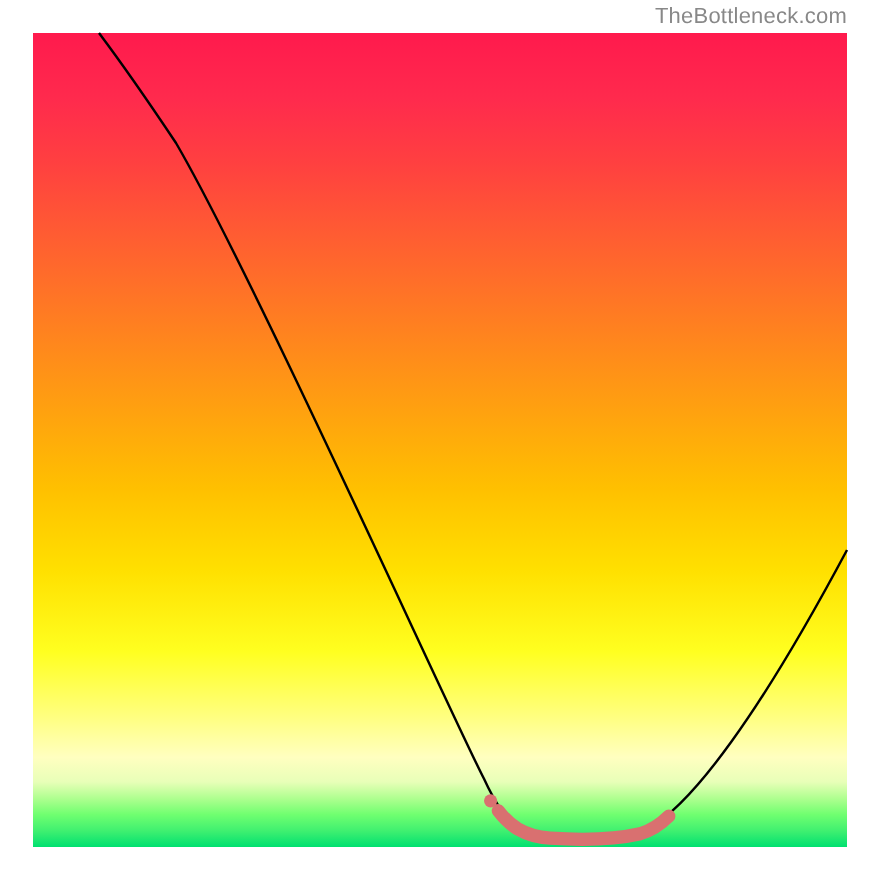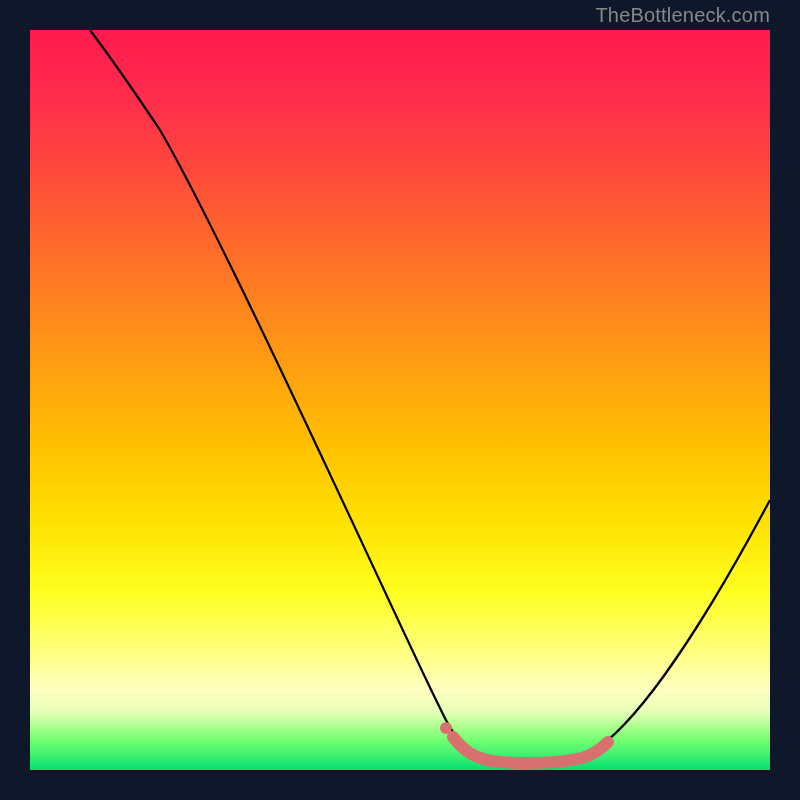--- a/index.html
+++ b/index.html
@@ -8,21 +8,21 @@
     width: 800px;
     height: 800px;
     background: #000;
     overflow: hidden;
     font-family: Arial, Helvetica, sans-serif;
   }
   .frame {
     position: relative;
     width: 800px;
     height: 800px;
-    background: #0f172a;
+    background: #ffffff;
   }
   .plot-area {
     position: absolute;
     left: 30px;
     top: 30px;
     width: 740px;
     height: 740px;
     background: linear-gradient(to bottom,
       #ff1a4d 0%,
       #ff2a4d 8%,

